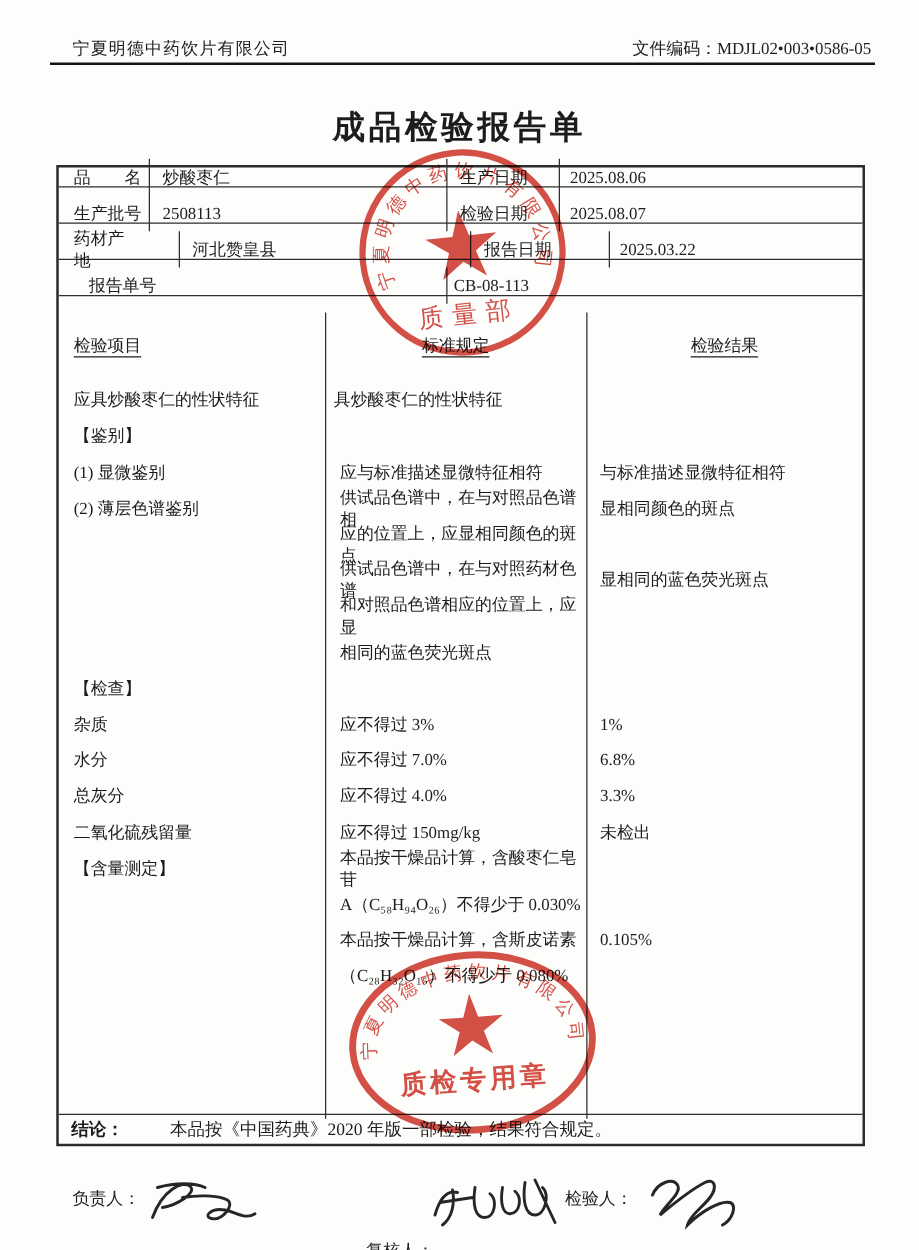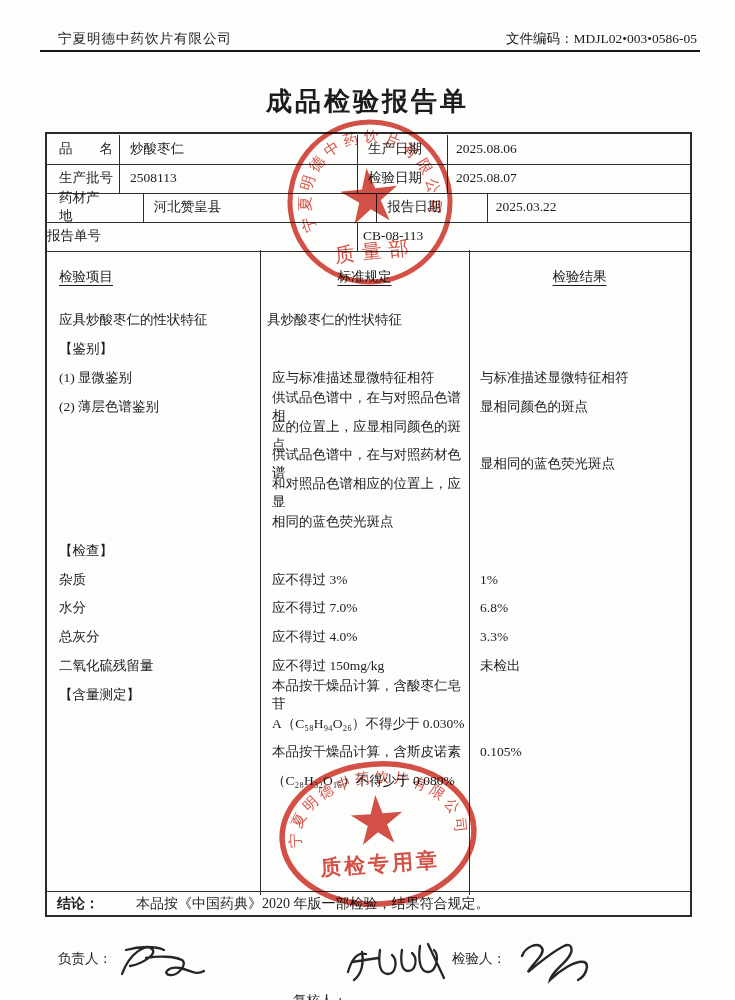--- a/index.html
+++ b/index.html
@@ -8,29 +8,29 @@
 
   
   .lh-company{position:absolute;left:58px;top:30px;font-size:13.5px;letter-spacing:1px;}
   .lh-code{position:absolute;right:38px;top:30px;font-size:13.5px;}
   .lh-rule{position:absolute;left:40px;top:50px;width:660px;height:2px;background:#161616;}
 
   .doc-title{position:absolute;left:0;top:84px;width:735px;text-align:center;font-size:26px;font-weight:bold;letter-spacing:3px;}
 
   
   .tbl{position:absolute;left:45px;top:132px;width:647px;height:785px;border:2px solid #2b2b2b;box-sizing:border-box;font-size:13.5px;}
-  .info-row{position:absolute;left:0;width:643px;height:31px;border-bottom:1px solid #2e2e2e;display:flex;align-items:center;box-sizing:border-box;}
+  .info-row{position:absolute;left:0;width:643px;height:16px;border-bottom:1px solid #2e2e2e;display:flex;align-items:center;box-sizing:border-box;}
   .ir1{top:0;} .ir2{top:29px;} .ir3{top:58px;gap:34px;} .ir4{top:87px;}
   .cell{box-sizing:border-box;height:29px;display:flex;align-items:center;}
   .bl{border-left:1px solid #2e2e2e;}
   .c-lab{width:72px;padding-left:12px;}
   .c-val{width:238px;padding-left:10px;}
   .c-lab2{width:90px;padding-left:10px;}
   .c-val2{width:243px;padding-left:8px;}
-  .c-repLab{width:310px;padding-left:0;}
+  .c-repLab{width:310px;padding-left:24px;}
   .c-repVal{width:333px;padding-left:5px;}
 
   
   .main{position:absolute;left:0;top:116px;width:643px;height:645px;}
   .vline{position:absolute;top:0;width:1px;height:645px;background:#2e2e2e;}
   .vl1{left:213px;} .vl2{left:422px;}
   .mhead{position:absolute;top:12px;height:24px;display:flex;align-items:flex-end;}
   .mh1{left:12px;} .mh2{left:213px;width:209px;justify-content:center;} .mh3{left:422px;width:221px;justify-content:center;}
   .mhead span{text-decoration:underline;text-underline-offset:4px;}
   .rows{position:absolute;left:0;top:56px;width:643px;}

